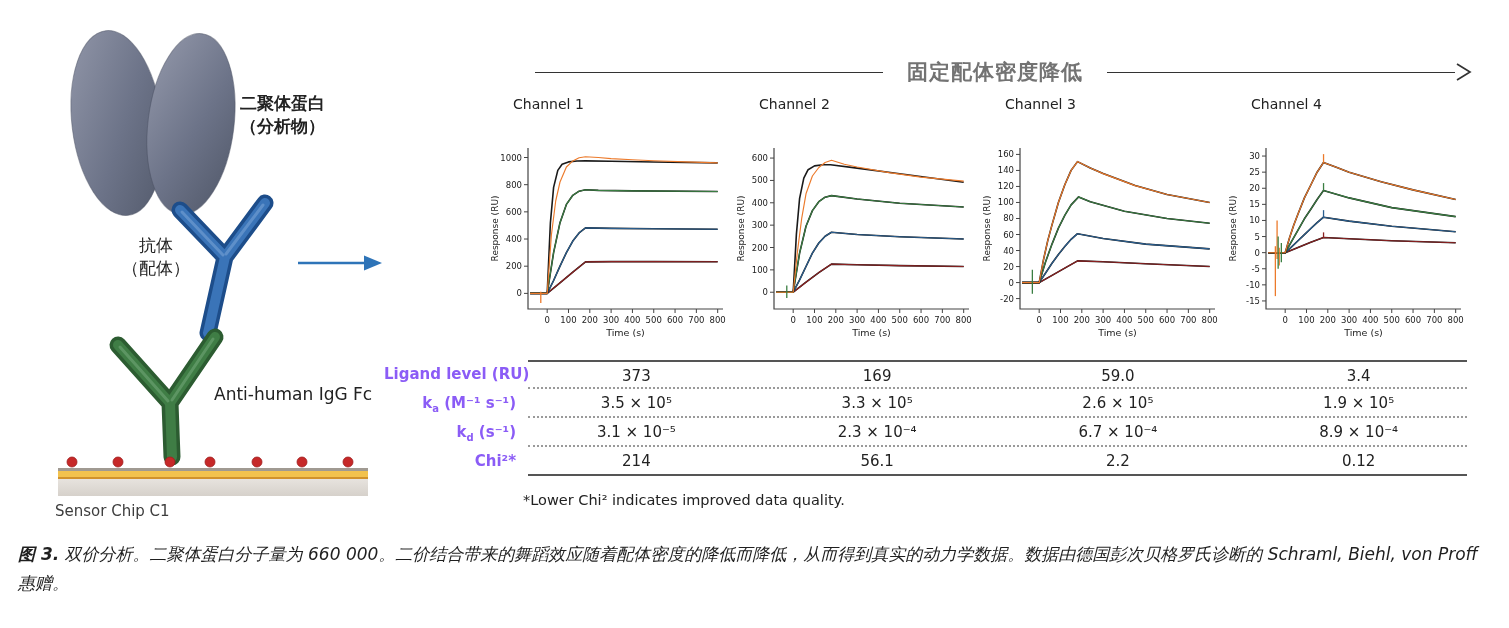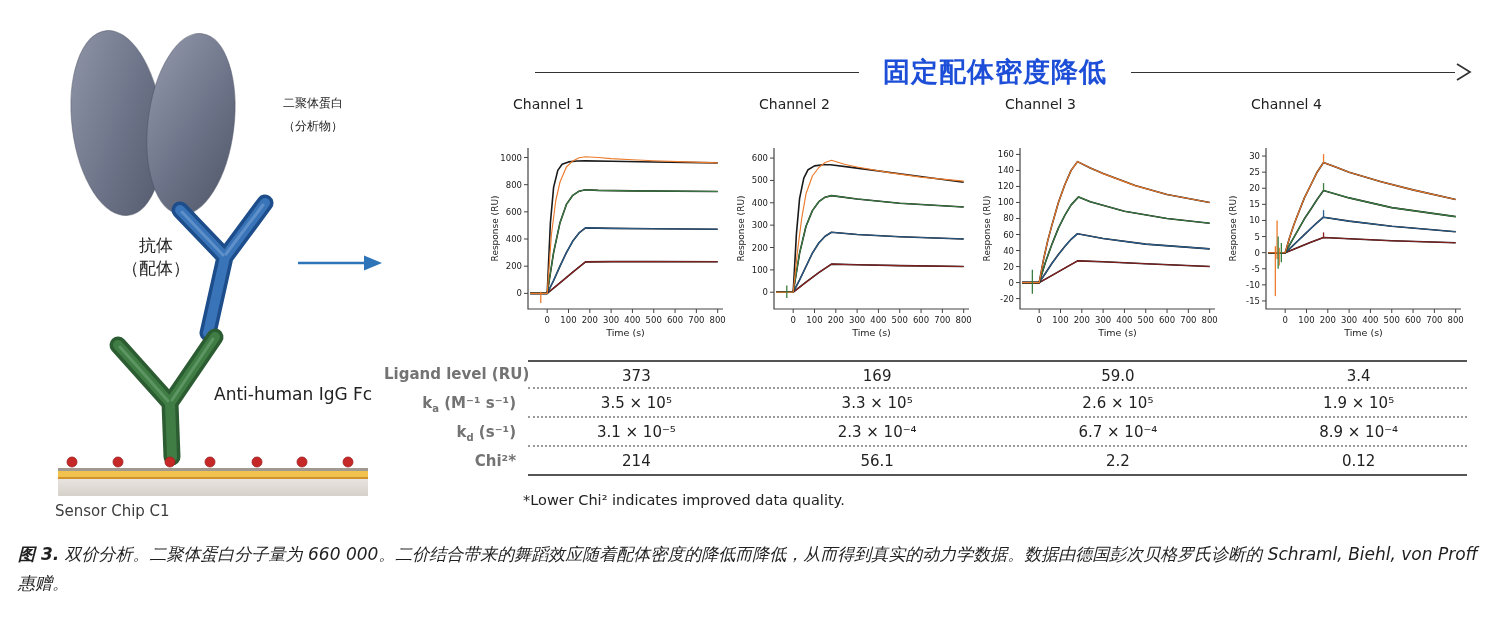--- a/index.html
+++ b/index.html
@@ -1,44 +1,44 @@
 <!DOCTYPE html>
 <html><head>
 <meta charset="utf-8">
 <style>
   html,body{margin:0;padding:0;background:#fff;}
   .figure-root{position:relative;width:1509px;height:628px;background:#fff;overflow:hidden;
     font-family:"DejaVu Sans","Liberation Sans",sans-serif;color:#222;}
 
   
   .illustration-svg{position:absolute;left:30px;top:5px;}
-  .analyte-label{position:absolute;left:240px;top:92px;width:146px;text-align:center;
-    font-size:12px;line-height:23px;font-weight:400;}
+  .analyte-label{position:absolute;left:240px;top:92px;width:146px;
+    font-size:17px;line-height:23px;font-weight:700;}
   .antibody-label{position:absolute;left:106px;top:234px;width:100px;text-align:center;
     font-size:17px;line-height:23px;font-weight:500;}
   .capture-label{position:absolute;left:214px;top:384px;font-size:17px;}
   .chip-label{position:absolute;left:55px;top:502px;font-size:15px;color:#3d3d3d;}
 
   
   .density-arrow{position:absolute;left:535px;top:54px;width:938px;height:36px;
     display:flex;align-items:center;}
   .da-line{flex:1;height:0;border-top:1.7px solid #333;}
-  .da-label{margin:0 24px;font-size:27px;font-weight:bold;white-space:nowrap;letter-spacing:1px;color:#1d4ed8;}
+  .da-label{margin:0 24px;font-size:21px;font-weight:bold;white-space:nowrap;letter-spacing:1px;color:#737373;}
   .da-head{width:20px;height:22px;margin-left:-2px;flex:none;}
 
   
   .charts-row{position:absolute;left:487px;top:96px;display:flex;}
   .chart-block{width:246px;}
   .chart-title{height:26px;font-size:14px;padding-left:26px;color:#222;}
 
   
   .kinetics-table{position:absolute;left:384px;top:360px;width:1083px;}
   .t-row{display:flex;height:29px;}
   .t-label{width:132px;flex:none;text-align:right;padding-right:12px;font-weight:bold;
-    font-size:15px;line-height:29px;color:#737373;white-space:nowrap;}
+    font-size:15px;line-height:29px;color:#8b5cf6;white-space:nowrap;}
   .t-label sub{font-size:10px;}
   .t-values{flex:1;display:flex;border-bottom:2px dotted #9a9a9a;gap:24px;}
   .t-row:first-child .t-values{border-top:2px solid #555;}
   .t-row:last-child .t-values{border-bottom:2px solid #555;}
   .t-cell{flex:1;text-align:center;font-size:15px;line-height:28px;color:#222;}
 
   .footnote{position:absolute;left:523px;top:492px;font-size:14.5px;color:#222;}
 
   
   .caption{position:absolute;left:18px;top:540px;width:1480px;font-size:17px;line-height:29px;color:#1f1f1f;font-style:italic;}

